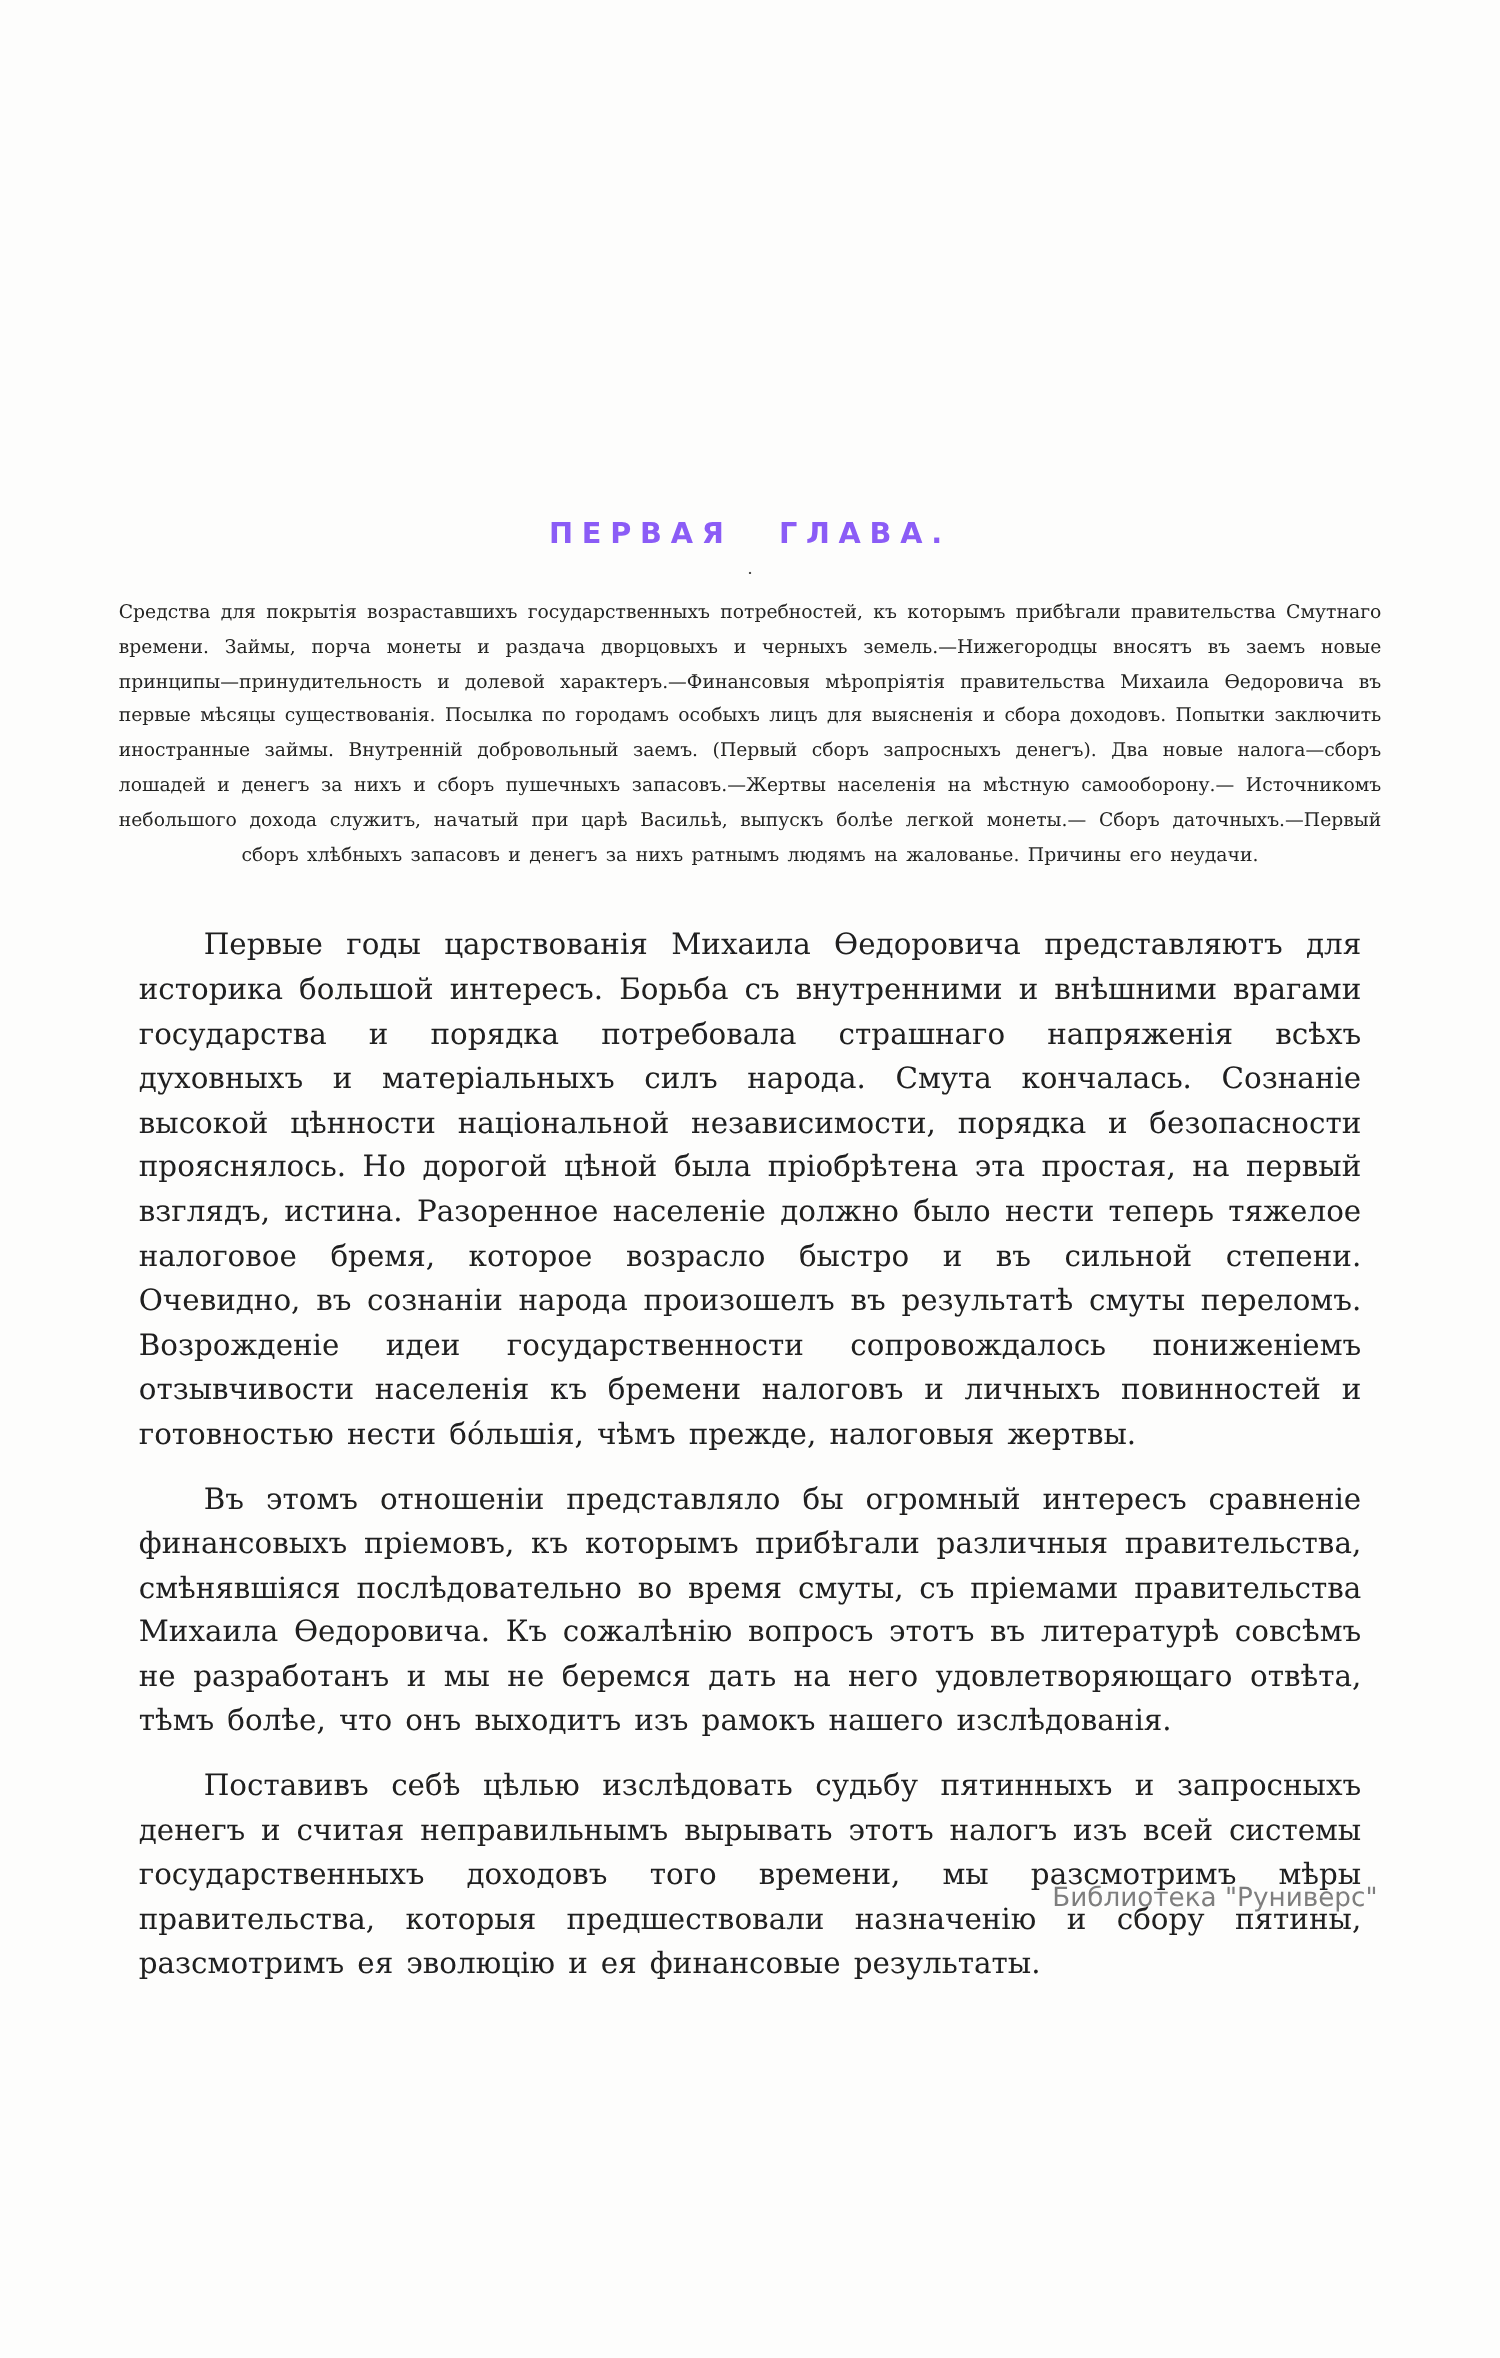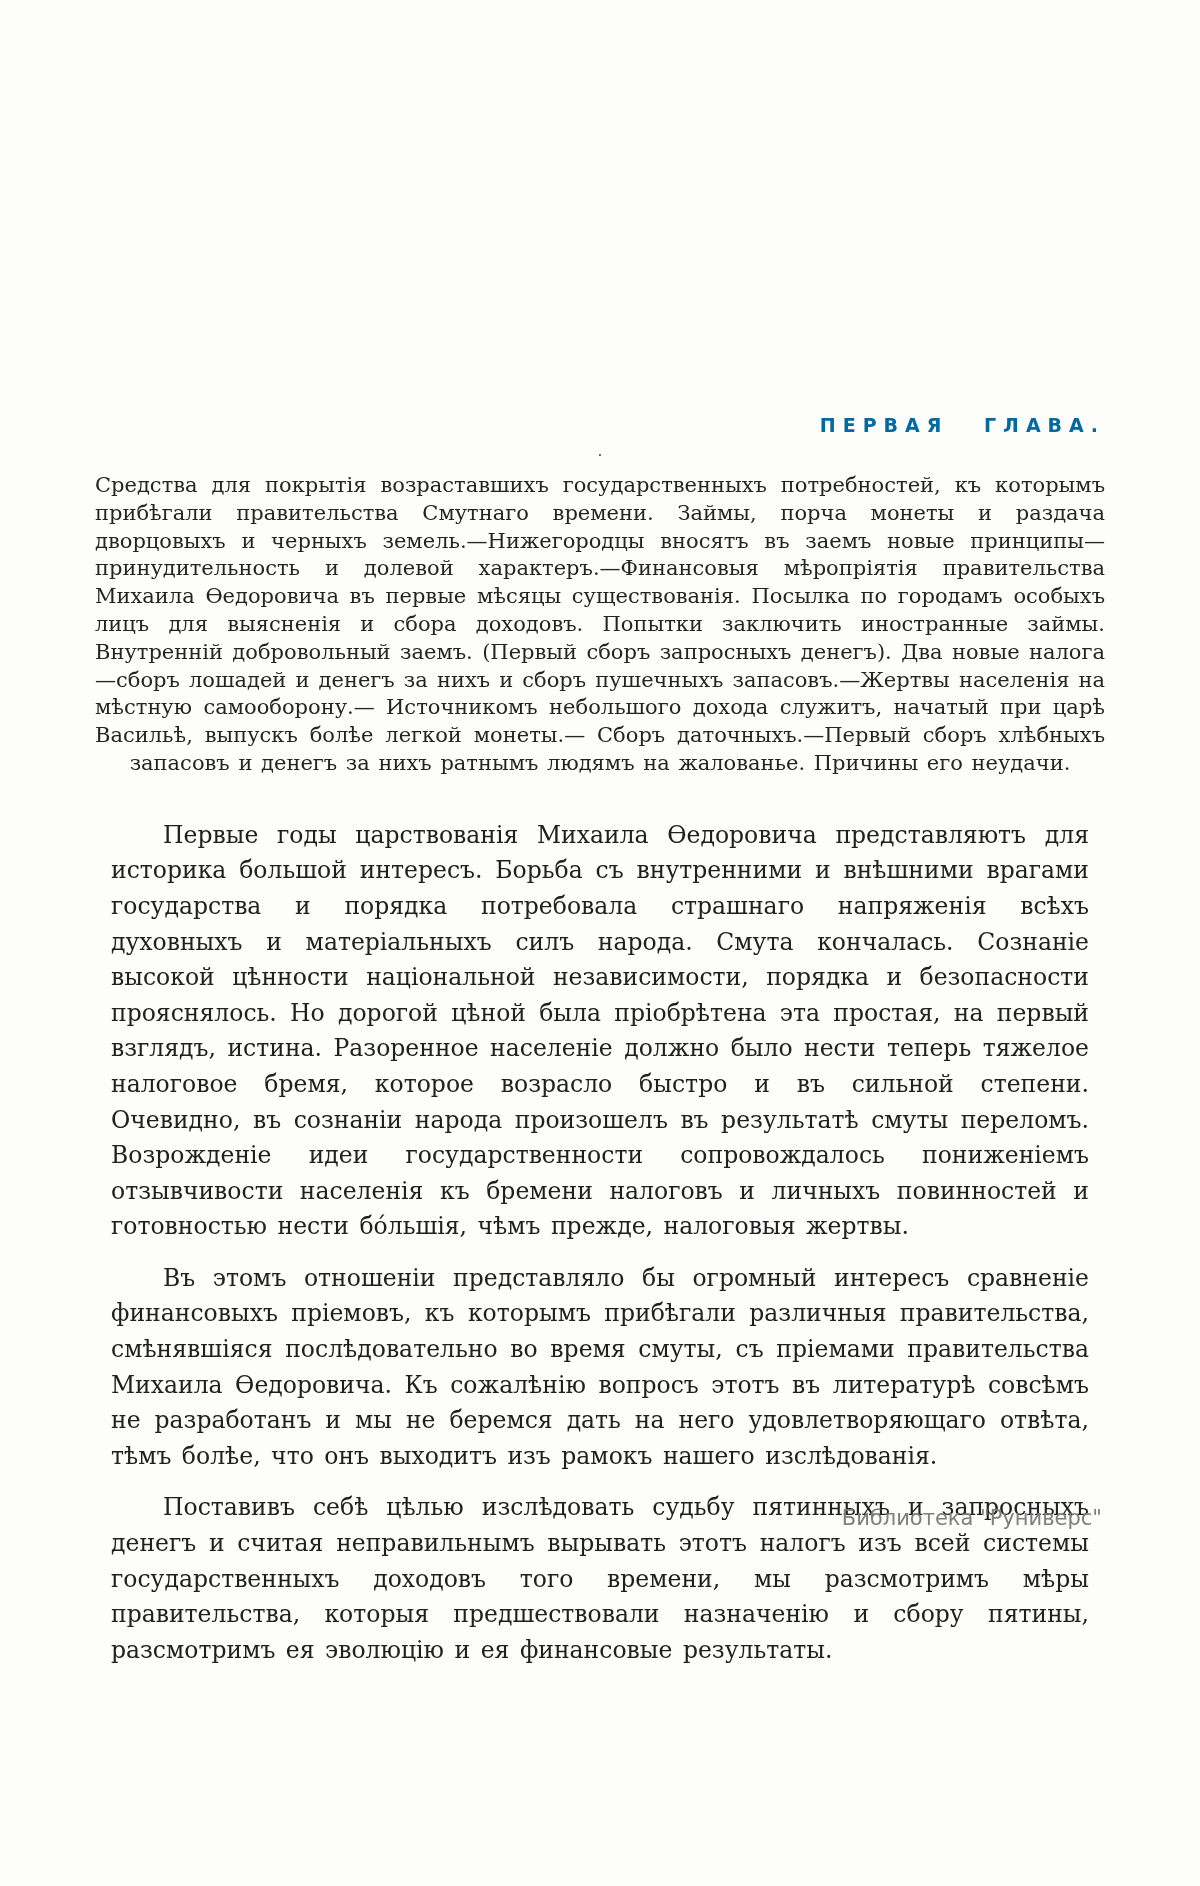--- a/index.html
+++ b/index.html
@@ -17,38 +17,38 @@
     font-family: "DejaVu Serif", "Liberation Serif", serif;
     overflow: hidden;
   }
   .content {
     position: absolute;
     left: 95px;
     top: 414px;
     width: 1010px;
   }
   .chapter-title {
-    text-align: right;
+    text-align: center;
     font-family: "DejaVu Sans", "Liberation Sans", sans-serif;
     font-weight: bold;
-    font-size: 19px;
+    font-size: 23px;
     letter-spacing: 7px;
     word-spacing: 22px;
-    color: #0369a1;
+    color: #8b5cf6;
   }
   .separator-dot {
     text-align: center;
     font-size: 14px;
     line-height: 14px;
     margin-top: 12px;
     color: #3a3a38;
   }
   .chapter-summary {
     margin-top: 10px;
-    font-size: 21px;
+    font-size: 15px;
     line-height: 27.8px;
     text-align: justify;
     text-align-last: center;
     word-spacing: 2px;
     color: #242422;
   }
   .body-text {
     margin-top: 40px;
   }
   .body-text p {

